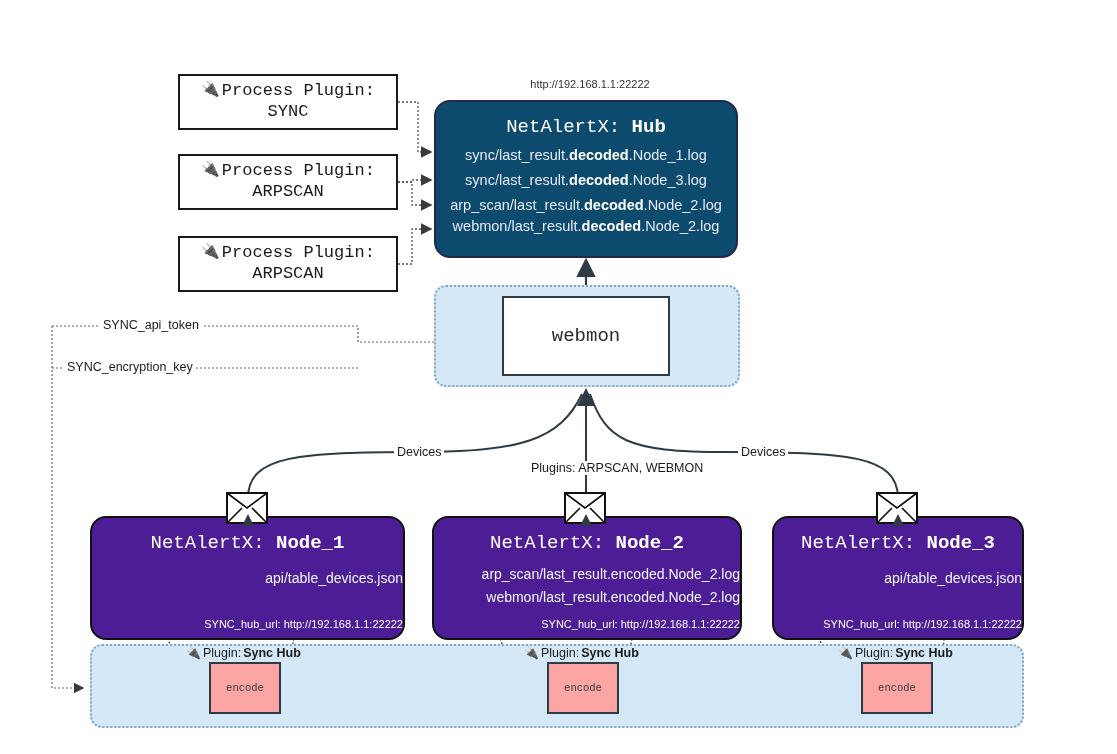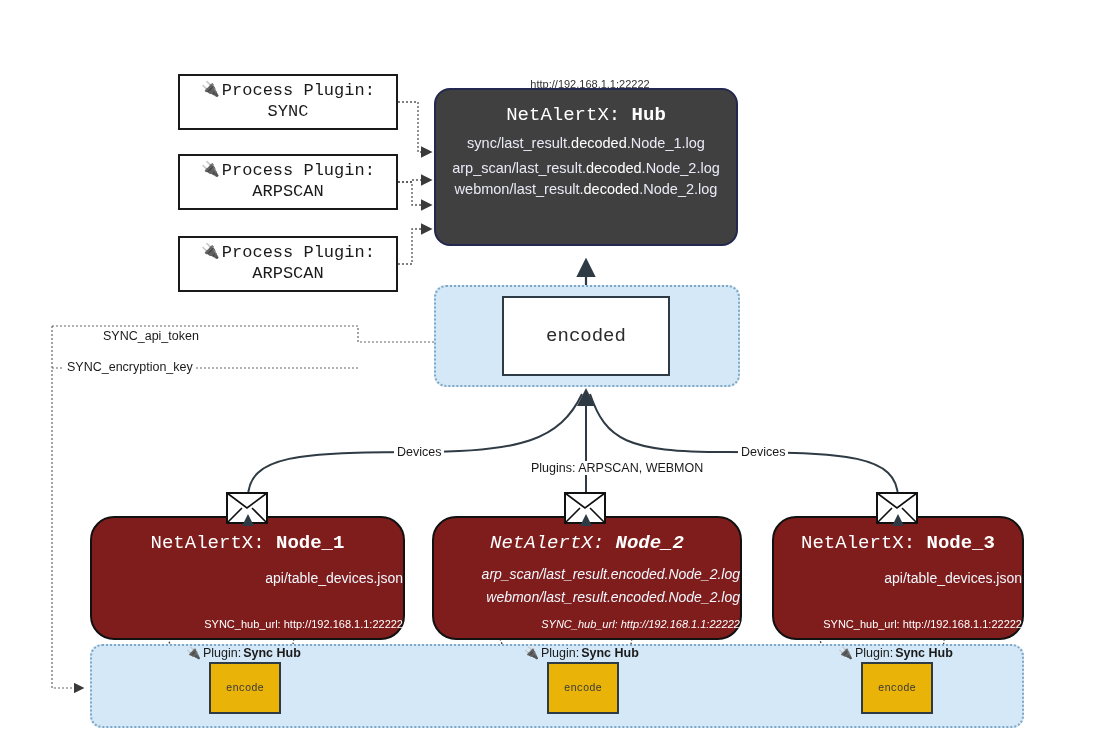--- a/index.html
+++ b/index.html
@@ -31,52 +31,52 @@
     font-family:"Liberation Mono", monospace;
     font-size:17px;color:#1a1a1a;
     display:flex;flex-direction:column;align-items:center;justify-content:center;
     line-height:1.22;box-sizing:border-box;
   }
   .pbox .l1{display:flex;align-items:center;gap:2px;}
   .pbox .l1 .plug{font-size:15px;}
 
   
   .hub{
-    position:absolute;left:434px;top:88px;width:304px;height:158px;
-    background:#404040;border:2px solid #23284f;border-radius:16px;
+    position:absolute;left:434px;top:100px;width:304px;height:158px;
+    background:#0c4a6e;border:2px solid #23284f;border-radius:16px;
     box-sizing:border-box;
   }
   .hub .hub-title{
     font-family:"Liberation Mono", monospace;
     font-size:19px;color:#ffffff;text-align:center;margin-top:14px;
   }
   .hub .hub-title b{font-weight:bold;}
   .hub .logline{
     font-size:14.5px;color:#e9eaf6;text-align:center;
     margin-top:9px;white-space:nowrap;
   }
-  .hub .logline b{font-weight:normal;color:#ffffff;}
+  .hub .logline b{font-weight:bold;color:#ffffff;}
 
   
   .decode-band{
     position:absolute;left:434px;top:285px;width:306px;height:102px;
     background:#d4e8f8;border:2px dotted #7fa8c6;border-radius:12px;
     box-sizing:border-box;
   }
   .decode-box{
     position:absolute;left:502px;top:296px;width:168px;height:80px;
     background:#ffffff;border:2px solid #2f3b44;box-sizing:border-box;
     display:flex;align-items:center;justify-content:center;
     font-family:"Liberation Mono", monospace;font-size:19px;color:#2b2b2b;
   }
 
   
   .node{
     position:absolute;height:124px;
-    background:#7f1d1d;border:2px solid #111111;border-radius:24px;
+    background:#4c1d95;border:2px solid #111111;border-radius:16px;
     box-sizing:border-box;
   }
   .node .n-title{
     font-family:"Liberation Mono", monospace;
     font-size:19px;color:#ffffff;text-align:center;margin-top:14px;
   }
   .node .n-title b{font-weight:bold;}
   .node .n-line{
     font-size:14px;color:#f2f8fe;text-align:right;white-space:nowrap;
   }
@@ -91,21 +91,21 @@
     background:#d4e8f8;border:2px dotted #7fa8c6;border-radius:12px;
     box-sizing:border-box;
   }
   .enc-label{
     position:absolute;font-size:12.5px;color:#1a1a1a;white-space:nowrap;
     display:flex;align-items:center;gap:2px;
   }
   .enc-label .plug{font-size:12px;}
   .enc-label b{font-weight:bold;}
   .enc-box{
-    position:absolute;width:72px;height:52px;background:#eab308;
+    position:absolute;width:72px;height:52px;background:#fca5a5;
     border:2px solid #2f3b44;box-sizing:border-box;
     display:flex;align-items:center;justify-content:center;
     font-family:"Liberation Mono", monospace;font-size:10.5px;color:#3a3a3a;
   }
 
   
   .edge-label{
     position:absolute;font-size:12.5px;color:#1a1a1a;white-space:nowrap;
     background:#ffffff;padding:0 3px;
   }
@@ -182,47 +182,48 @@
       </div>
     <div>ARPSCAN</div>
   </div>
 
   <div class="hub">
     <div class="hub-title">
       <span>NetAlertX:</span>
       <b>Hub</b>
     </div>
     <div class="logline"><span>sync/last_result.</span><b>decoded</b><span>.Node_1.log</span></div>
+    <div class="logline"><span>sync/last_result.</span><b>decoded</b><span>.Node_3.log</span></div>
     <div class="logline"><span>arp_scan/last_result.</span><b>decoded</b><span>.Node_2.log</span></div>
     <div class="logline" style="margin-top:5px;"><span>webmon/last_result.</span><b>decoded</b><span>.Node_2.log</span></div>
   </div>
 
   <div class="decode-band"></div>
-  <div class="decode-box">encoded</div>
-
-  <div class="edge-label" style="left:100px;top:318px;margin-top:11px;">SYNC_api_token</div>
+  <div class="decode-box">webmon</div>
+
+  <div class="edge-label" style="left:100px;top:318px;">SYNC_api_token</div>
   <div class="edge-label" style="left:64px;top:360px;">SYNC_encryption_key</div>
 
   <div class="edge-label" style="left:394px;top:445px;">Devices</div>
   <div class="edge-label" style="left:738px;top:445px;">Devices</div>
   <div class="edge-label" style="left:528px;top:461px;">Plugins: ARPSCAN, WEBMON</div>
 
   <div class="node" style="left:90px;top:516px;width:315px;">
     <div class="n-title">
       <span>NetAlertX:</span>
       <b>Node_1</b>
     </div>
     <div class="n-line" style="margin-top:16px;">api/table_devices.json</div>
     <div class="n-url">
       <span>SYNC_hub_url:</span>
       <span>http://192.168.1.1:22222</span>
     </div>
   </div>
 
-  <div class="node" style="left:432px;top:516px;width:310px;font-style:italic;">
+  <div class="node" style="left:432px;top:516px;width:310px;">
     <div class="n-title">
       <span>NetAlertX:</span>
       <b>Node_2</b>
     </div>
     <div class="n-line" style="margin-top:12px;">arp_scan/last_result.encoded.Node_2.log</div>
     <div class="n-line" style="margin-top:7px;">webmon/last_result.encoded.Node_2.log</div>
     <div class="n-url">
       <span>SYNC_hub_url:</span>
       <span>http://192.168.1.1:22222</span>
     </div>

